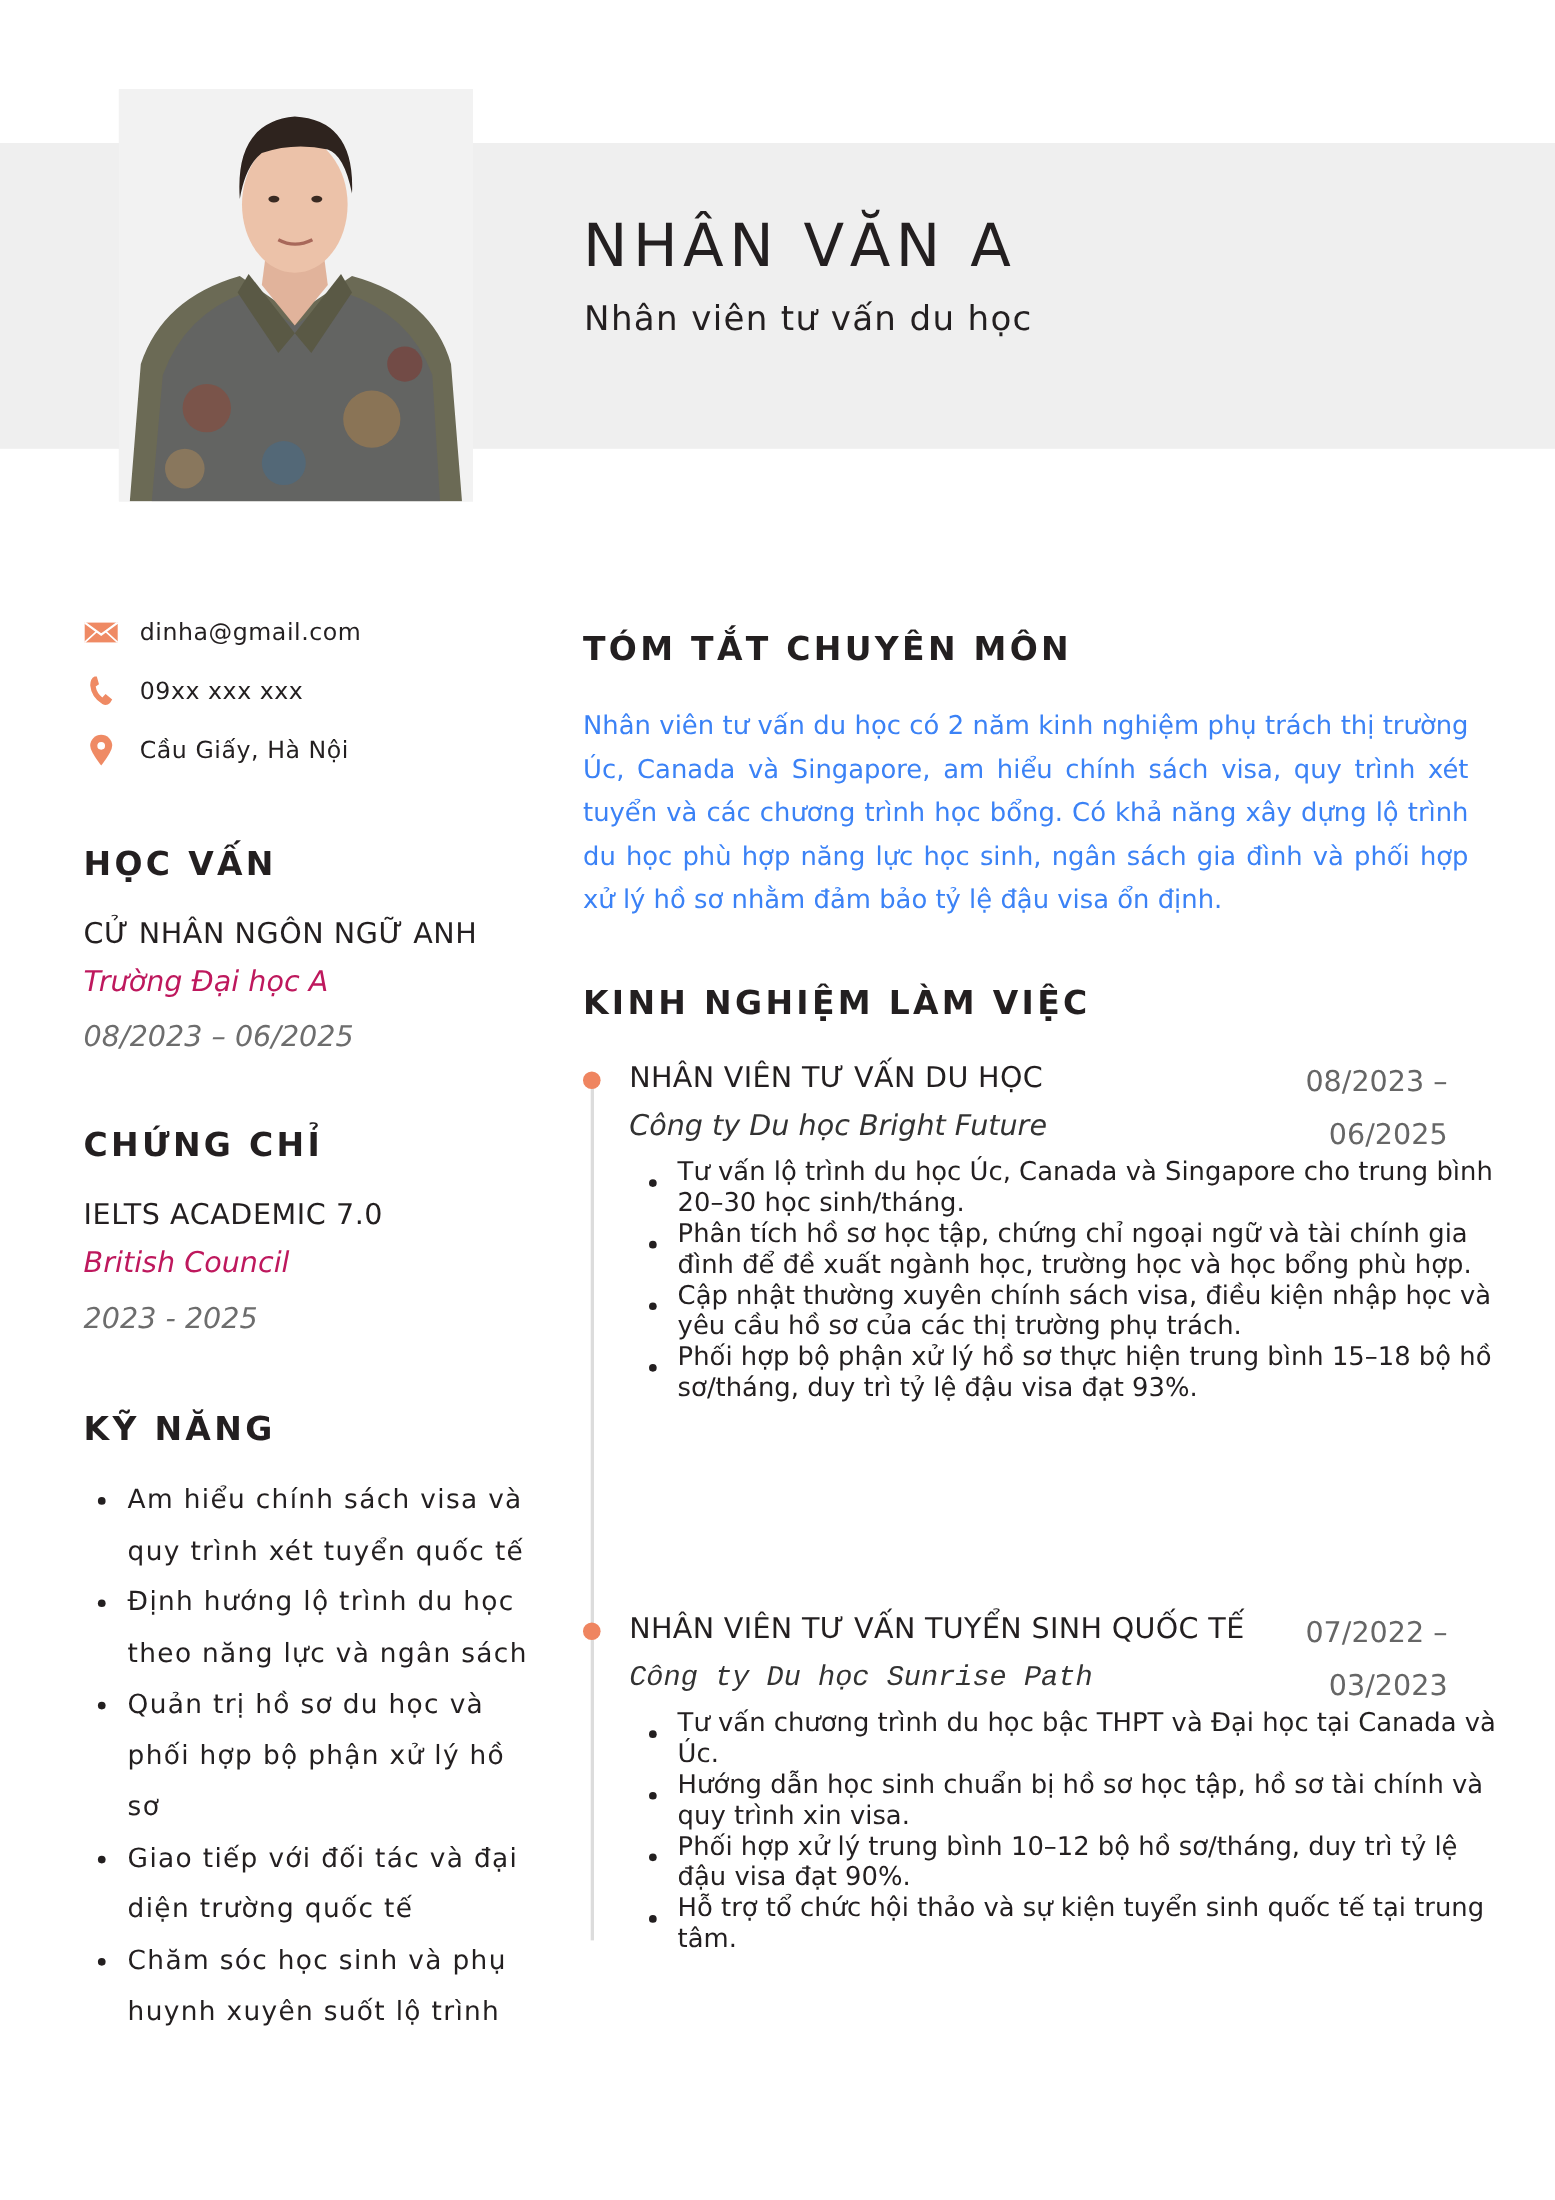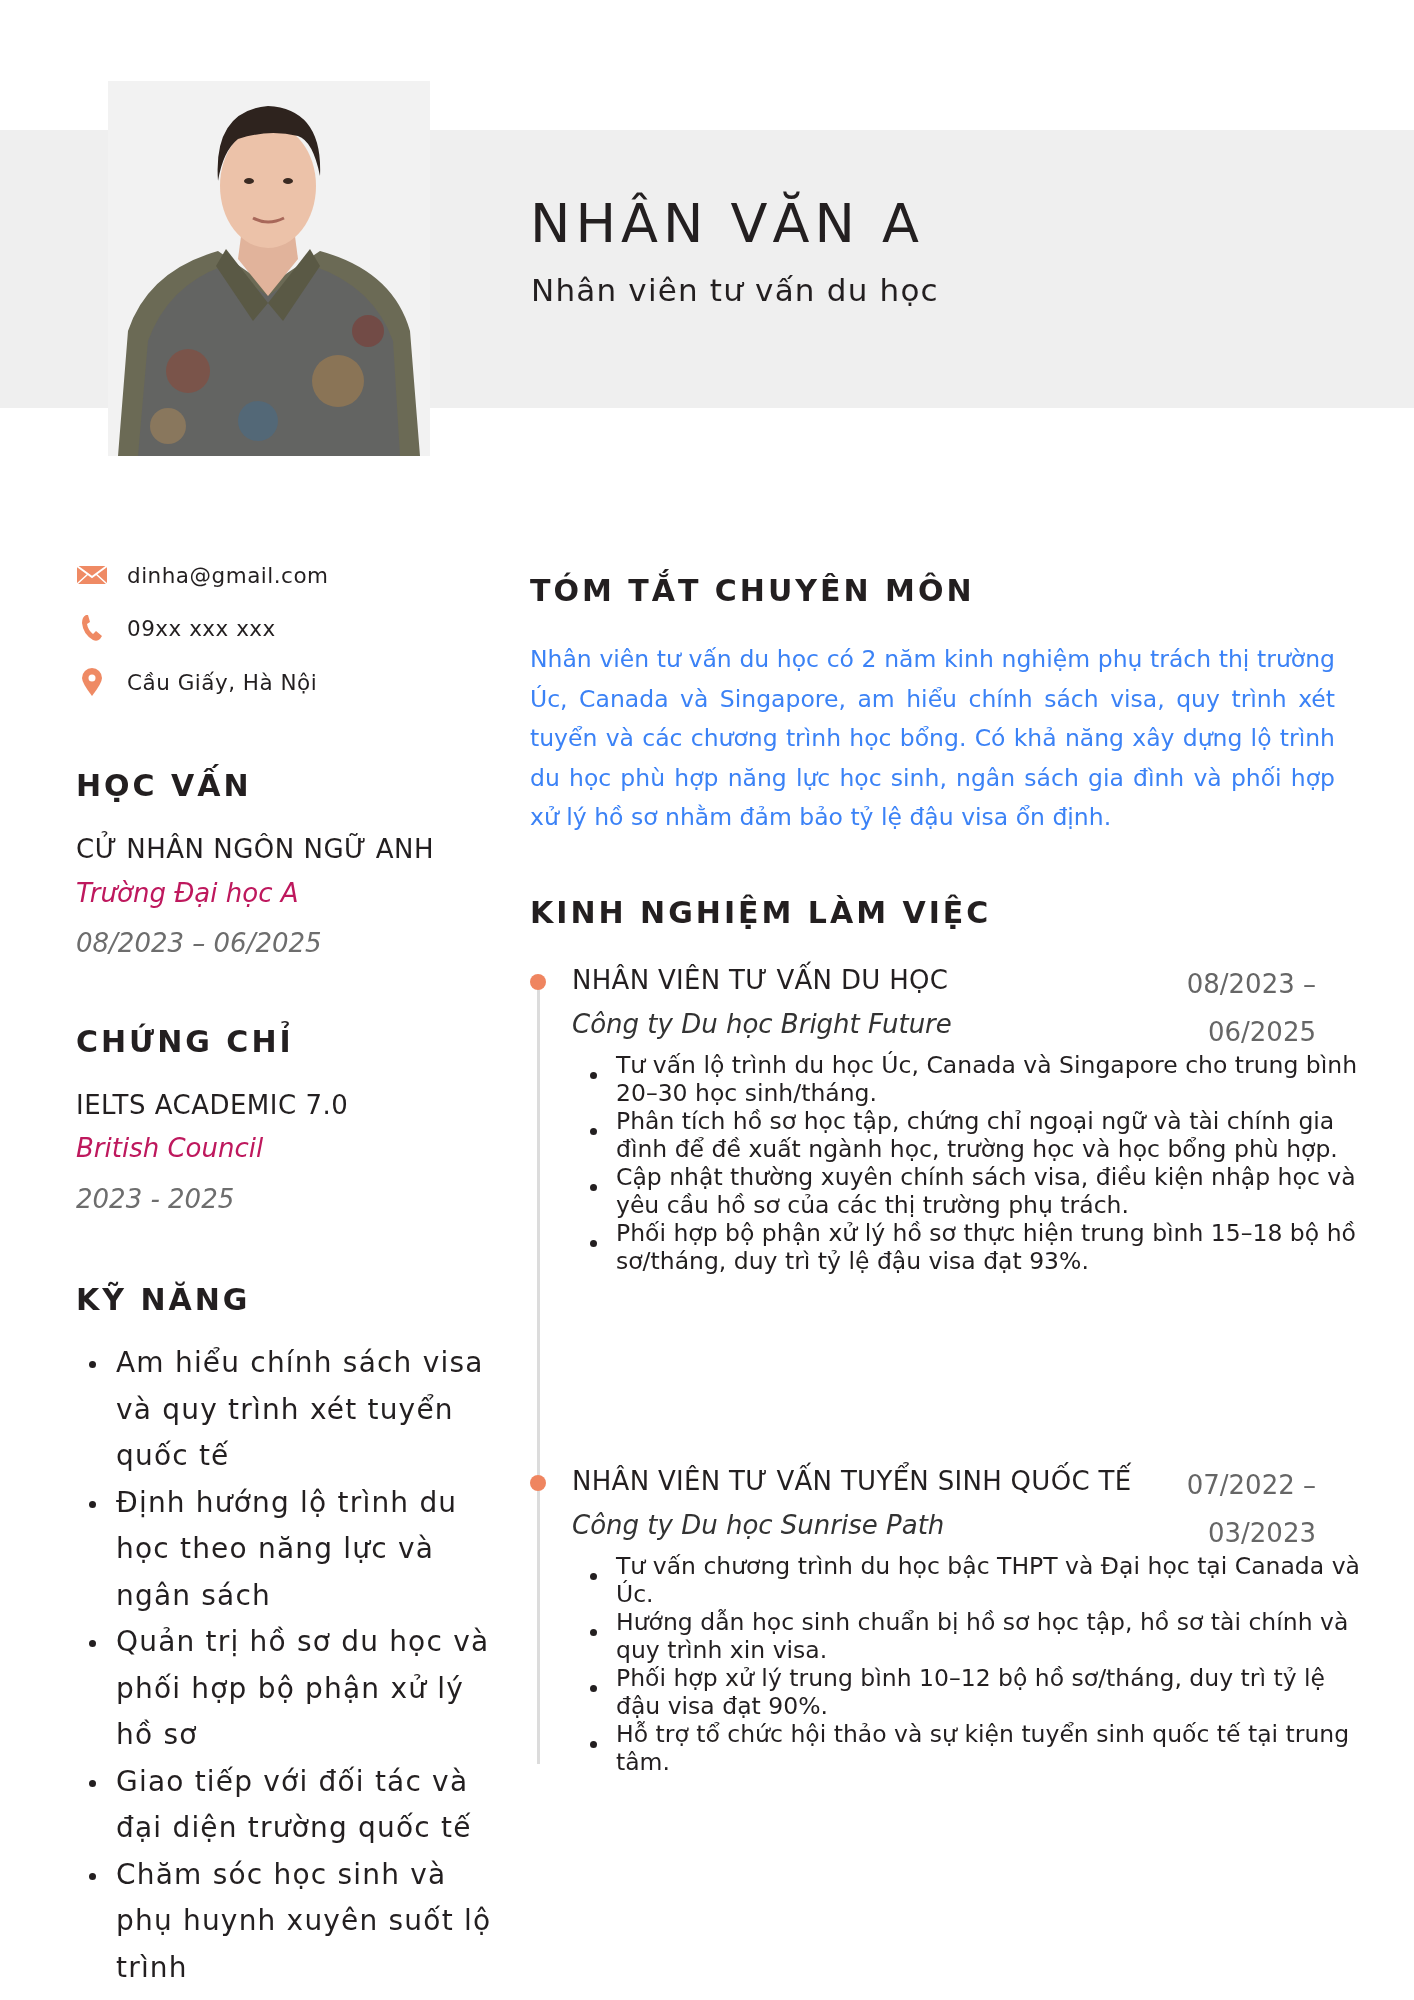--- a/index.html
+++ b/index.html
@@ -15,21 +15,21 @@
   .contact .ico { width:32px; height:32px; display:flex; align-items:center; justify-content:center; }
   .contact .txt { position:absolute; left:51px; font-size:21.5px; letter-spacing:0.5px; white-space:nowrap; color:#231f20; }
 
   .sec { position:absolute; font-size:30px; font-weight:bold; letter-spacing:3px; color:#231f20; white-space:nowrap; }
   .lsub { position:absolute; left:76px; white-space:nowrap; }
   .lsub.bold { font-size:26px; letter-spacing:0.5px; color:#231f20; }
   .lsub.it { font-size:26px; font-style:italic; color:#be185d; }
   .lsub.date { font-size:26px; font-style:italic; color:#6d6d6d; }
 
   .skills { position:absolute; left:76px; top:1340px; width:420px; margin:0; padding:0; list-style:none; }
-  .skills li { position:relative; padding-left:40px; font-size:28px; letter-spacing:1.2px; line-height:46.5px; color:#231f20; }
+  .skills li { position:relative; padding-left:40px; font-size:24px; letter-spacing:1.2px; line-height:46.5px; color:#231f20; }
   .skills li::before { content:""; position:absolute; left:13px; top:21px; width:7px; height:7px; border-radius:50%; background:#231f20; }
 
   .summary { position:absolute; left:530px; top:640px; width:805px; font-size:23.5px; line-height:39.5px; text-align:justify; color:#3b82f6; }
 
   .timeline { position:absolute; left:537px; top:982px; width:3px; height:782px; background:#dcdcdc; }
   .dot { position:absolute; width:16px; height:16px; border-radius:50%; background:#ef8560; }
   .job-title { position:absolute; left:572px; font-size:26px; letter-spacing:0.3px; color:#231f20; white-space:nowrap; }
   .job-comp { position:absolute; left:572px; font-size:26px; font-style:italic; color:#333; white-space:nowrap; }
   .job-date { position:absolute; right:98px; text-align:right; font-size:26px; color:#666; line-height:48px; white-space:nowrap; }
   .bullets { position:absolute; left:582px; width:790px; margin:0; padding:0; list-style:none; }
@@ -133,21 +133,21 @@
 </div>
 <ul class="bullets" style="top:1051px;">
   <li>Tư vấn lộ trình du học Úc, Canada và Singapore cho trung bình 20–30 học sinh/tháng.</li>
   <li>Phân tích hồ sơ học tập, chứng chỉ ngoại ngữ và tài chính gia đình để đề xuất ngành học, trường học và học bổng phù hợp.</li>
   <li>Cập nhật thường xuyên chính sách visa, điều kiện nhập học và yêu cầu hồ sơ của các thị trường phụ trách.</li>
   <li>Phối hợp bộ phận xử lý hồ sơ thực hiện trung bình 15–18 bộ hồ sơ/tháng, duy trì tỷ lệ đậu visa đạt 93%.</li>
 </ul>
 
 <div class="dot" style="left:530px; top:1475px;"></div>
 <div class="job-title" style="top:1466px;">NHÂN VIÊN TƯ VẤN TUYỂN SINH QUỐC TẾ</div>
-<div class="job-comp" style="top:1510px;">Công ty Du học Sunrise Path</div>
+<div class="job-comp" style="top:1510px;font-family:Liberation Mono, monospace;">Công ty Du học Sunrise Path</div>
 <div class="job-date" style="top:1461px;">
   <div>07/2022 –</div>
   <div>03/2023</div>
 </div>
 <ul class="bullets" style="top:1552px;">
   <li>Tư vấn chương trình du học bậc THPT và Đại học tại Canada và Úc.</li>
   <li>Hướng dẫn học sinh chuẩn bị hồ sơ học tập, hồ sơ tài chính và quy trình xin visa.</li>
   <li>Phối hợp xử lý trung bình 10–12 bộ hồ sơ/tháng, duy trì tỷ lệ đậu visa đạt 90%.</li>
   <li>Hỗ trợ tổ chức hội thảo và sự kiện tuyển sinh quốc tế tại trung tâm.</li>
 </ul>

